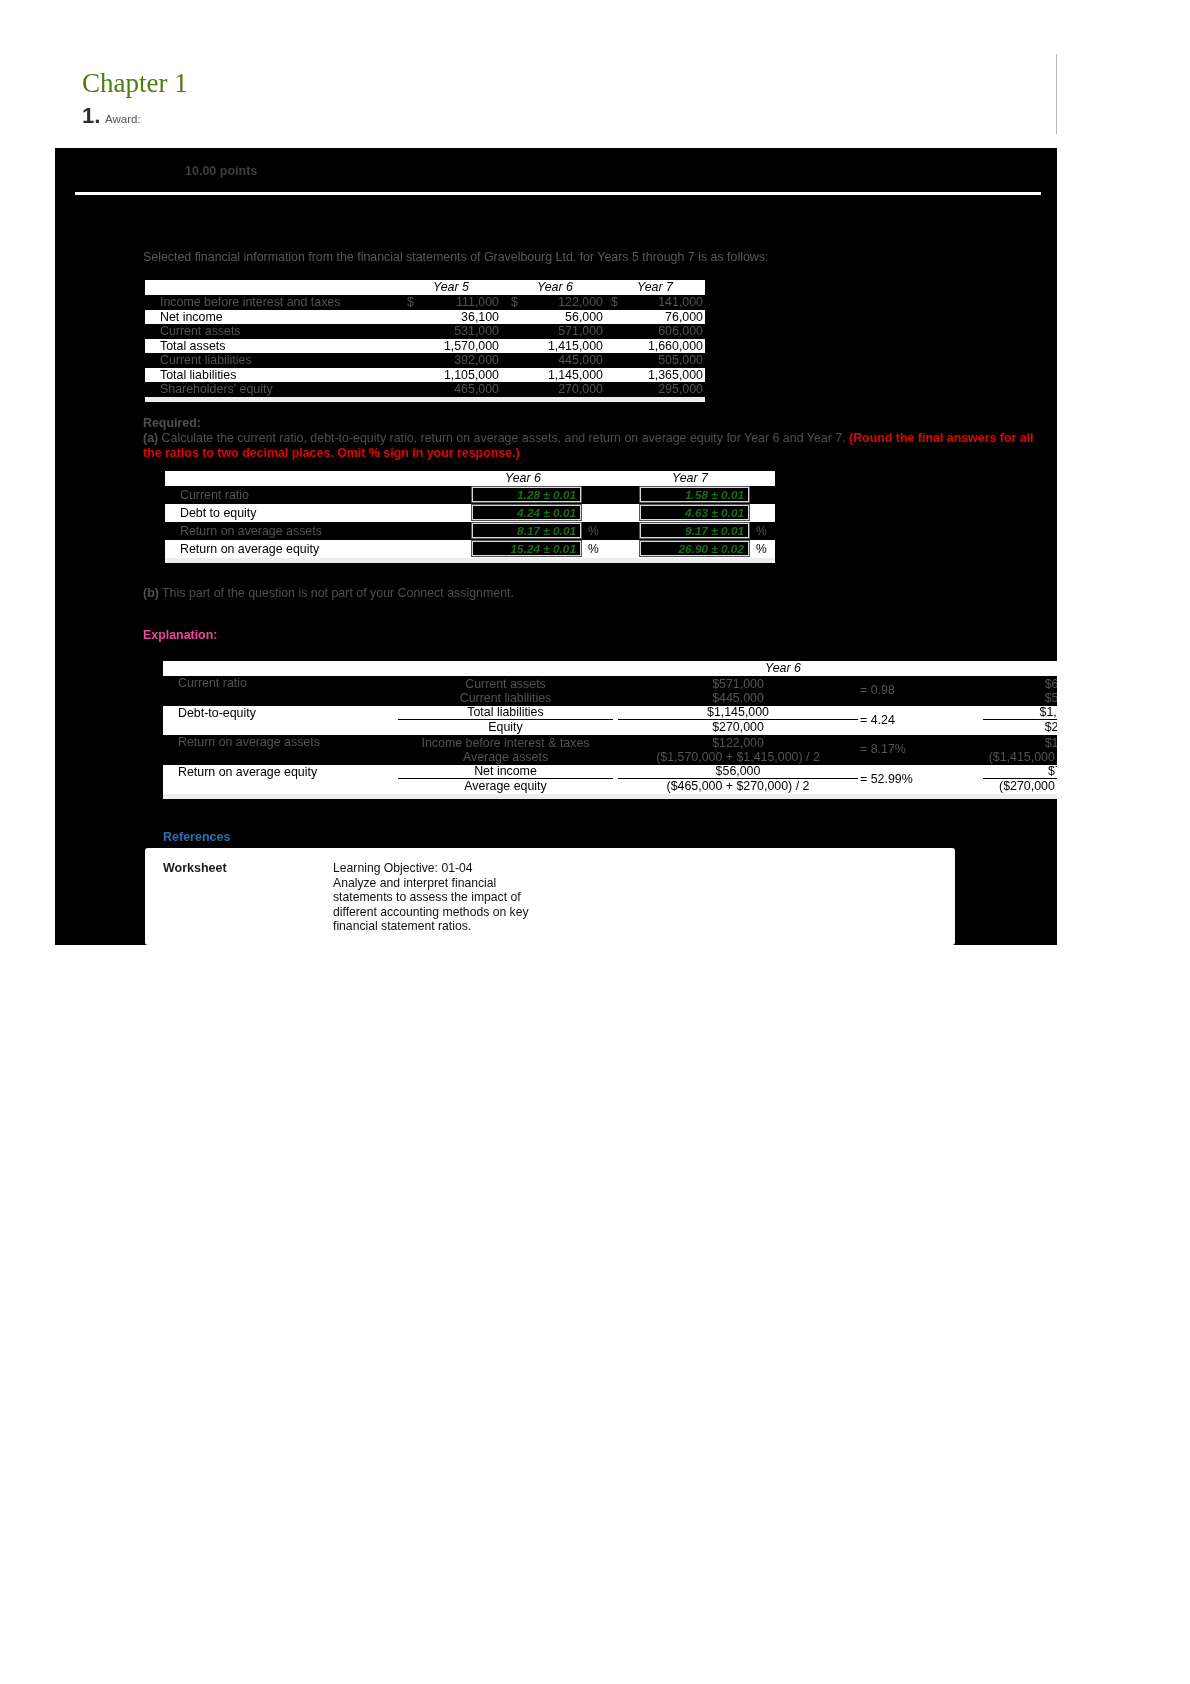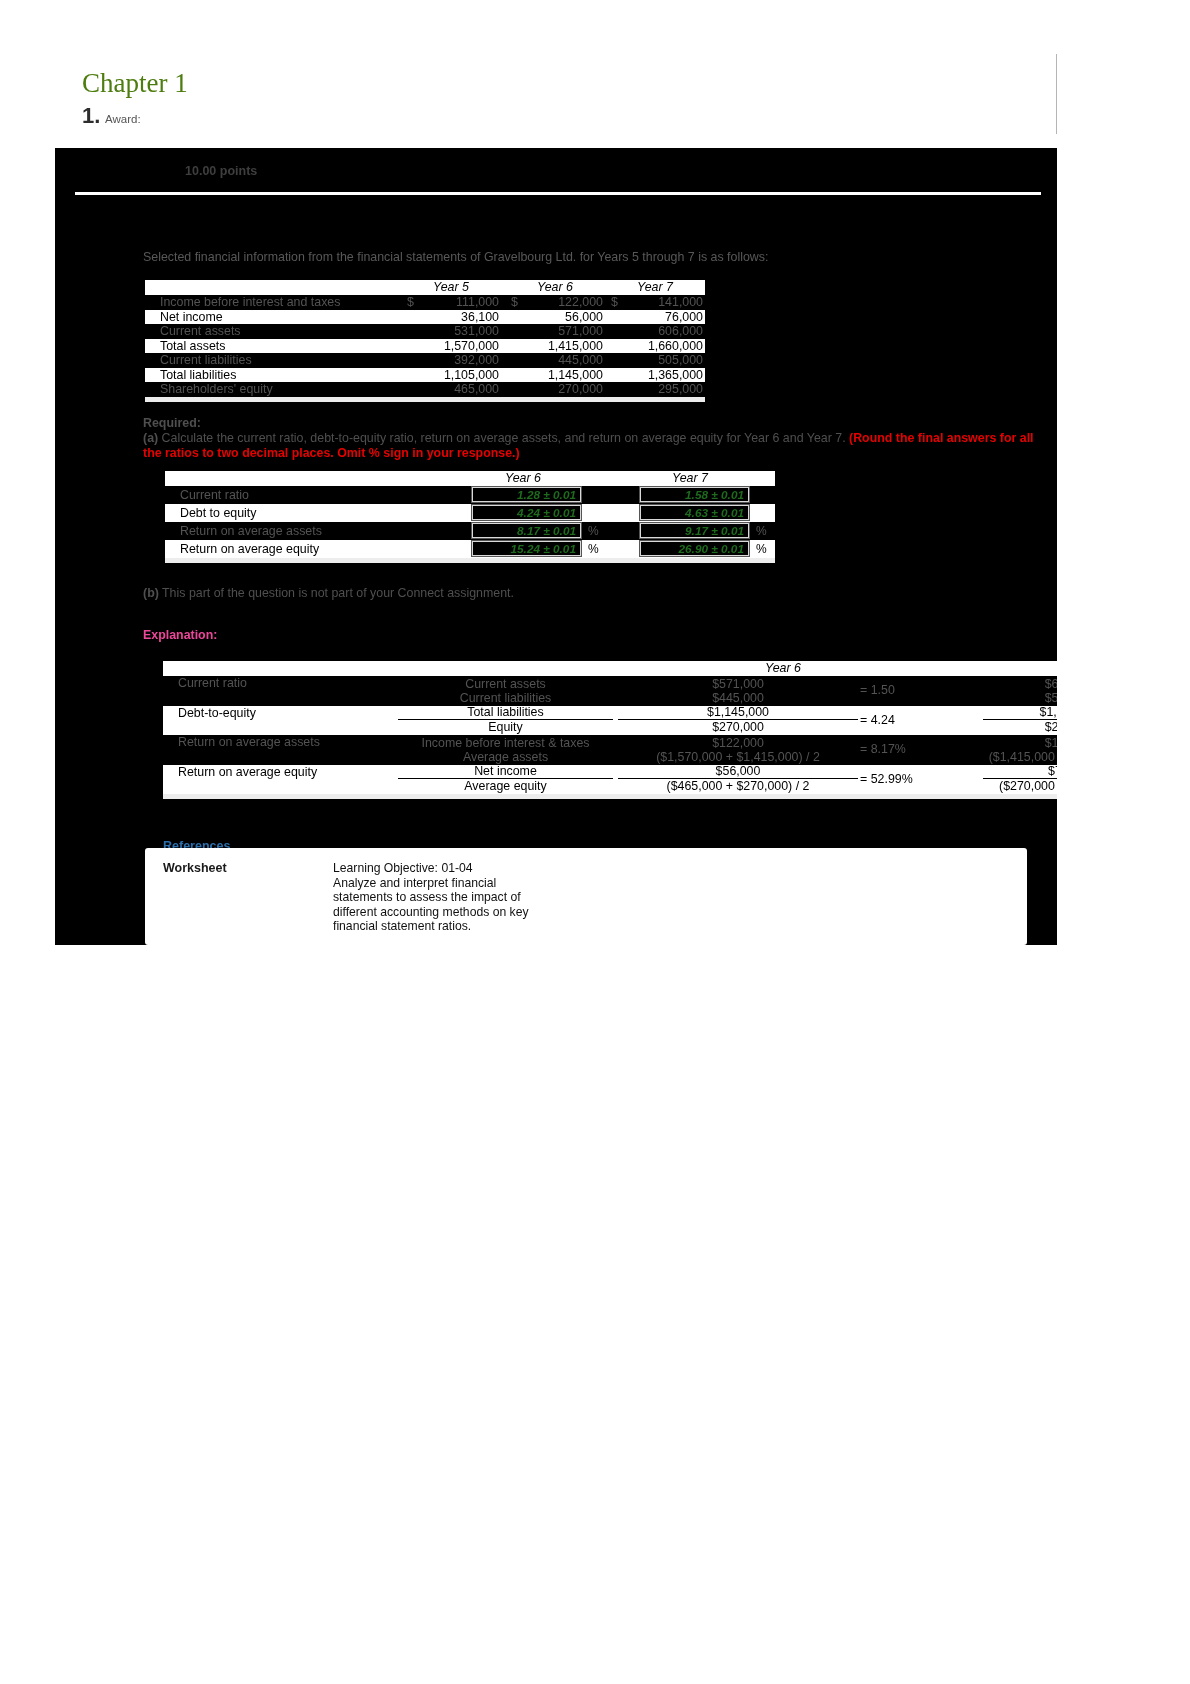--- a/index.html
+++ b/index.html
@@ -61,23 +61,23 @@
   .exp-label{position:absolute;left:15px;top:0;height:14.5px;line-height:14.5px;}
   .exp-frac{position:absolute;top:0.5px;text-align:center;}
   .fr-num{height:14.2px;line-height:14.2px;}
   .fr-den{height:14.2px;line-height:14.2px;}
   .row-light .fr-num{border-bottom:1px solid #000;height:13.2px;line-height:13.2px;}
   .exp-frac.f2{left:235px;width:215px}
   .exp-frac.f3{left:455px;width:240px}
   .exp-frac.f5{left:820px;width:175px}
   .exp-result{position:absolute;left:697px;top:0;height:29.5px;line-height:29.5px;}
 
-  .references{position:absolute;left:108px;top:682px;color:#2c6fad;font-weight:bold;font-size:12.5px;margin-top:9px;}
-  .worksheet{position:absolute;left:90px;top:700px;width:882px;height:97px;background:#fff;
-             border-radius:3px;color:#000;}
+  .references{position:absolute;left:108px;top:682px;color:#2c6fad;font-weight:bold;font-size:12.5px;}
+  .worksheet{position:absolute;left:90px;top:700px;width:790px;height:97px;background:#fff;
+             border-radius:3px;color:#000;padding-left:20px;}
   .ws-label{position:absolute;left:18px;top:13px;font-weight:bold;color:#1a1a1a;font-size:12.5px;}
   .ws-obj{position:absolute;left:188px;top:13px;width:205px;font-size:12.2px;line-height:14.6px;color:#111;}
 </style>
 </head>
 <body>
 
 <div class="chapter-title">Chapter 1</div>
 <div class="qnum">1.</div>
 <div class="award">Award:</div>
 <div class="vline"></div>
@@ -167,21 +167,21 @@
         <div class="ans-row row-dark">
           <div class="ans-label">Return on average assets</div>
           <div class="ans-box b0">8.17 ± 0.01</div>
           <div class="ans-box b1">9.17 ± 0.01</div>
           <div class="ans-pct p0">%</div>
           <div class="ans-pct p1">%</div>
         </div>
         <div class="ans-row row-light">
           <div class="ans-label">Return on average equity</div>
           <div class="ans-box b0">15.24 ± 0.01</div>
-          <div class="ans-box b1">26.90 ± 0.01</div>
+          <div class="ans-box b1">26.90 ± 0.02</div>
           <div class="ans-pct p0">%</div>
           <div class="ans-pct p1">%</div>
         </div>
       </div>
     <div class="strip"></div>
   </div>
 
   <div class="part-b">
     <span class="blab">(b)</span><span> This part of the question is not part of your Connect assignment.</span>
   </div>
@@ -196,21 +196,21 @@
         <div class="exp-row row-dark">
           <div class="exp-label">Current ratio</div>
           <div class="exp-frac f2">
             <div class="fr-num">Current assets</div>
             <div class="fr-den">Current liabilities</div>
           </div>
           <div class="exp-frac f3">
             <div class="fr-num">$571,000</div>
             <div class="fr-den">$445,000</div>
           </div>
-          <div class="exp-result">= 1.50</div>
+          <div class="exp-result">= 0.98</div>
           <div class="exp-frac f5">
             <div class="fr-num">$606,000</div>
             <div class="fr-den">$505,000</div>
           </div>
         </div>
         <div class="exp-row row-light">
           <div class="exp-label">Debt-to-equity</div>
           <div class="exp-frac f2">
             <div class="fr-num">Total liabilities</div>
             <div class="fr-den">Equity</div>

